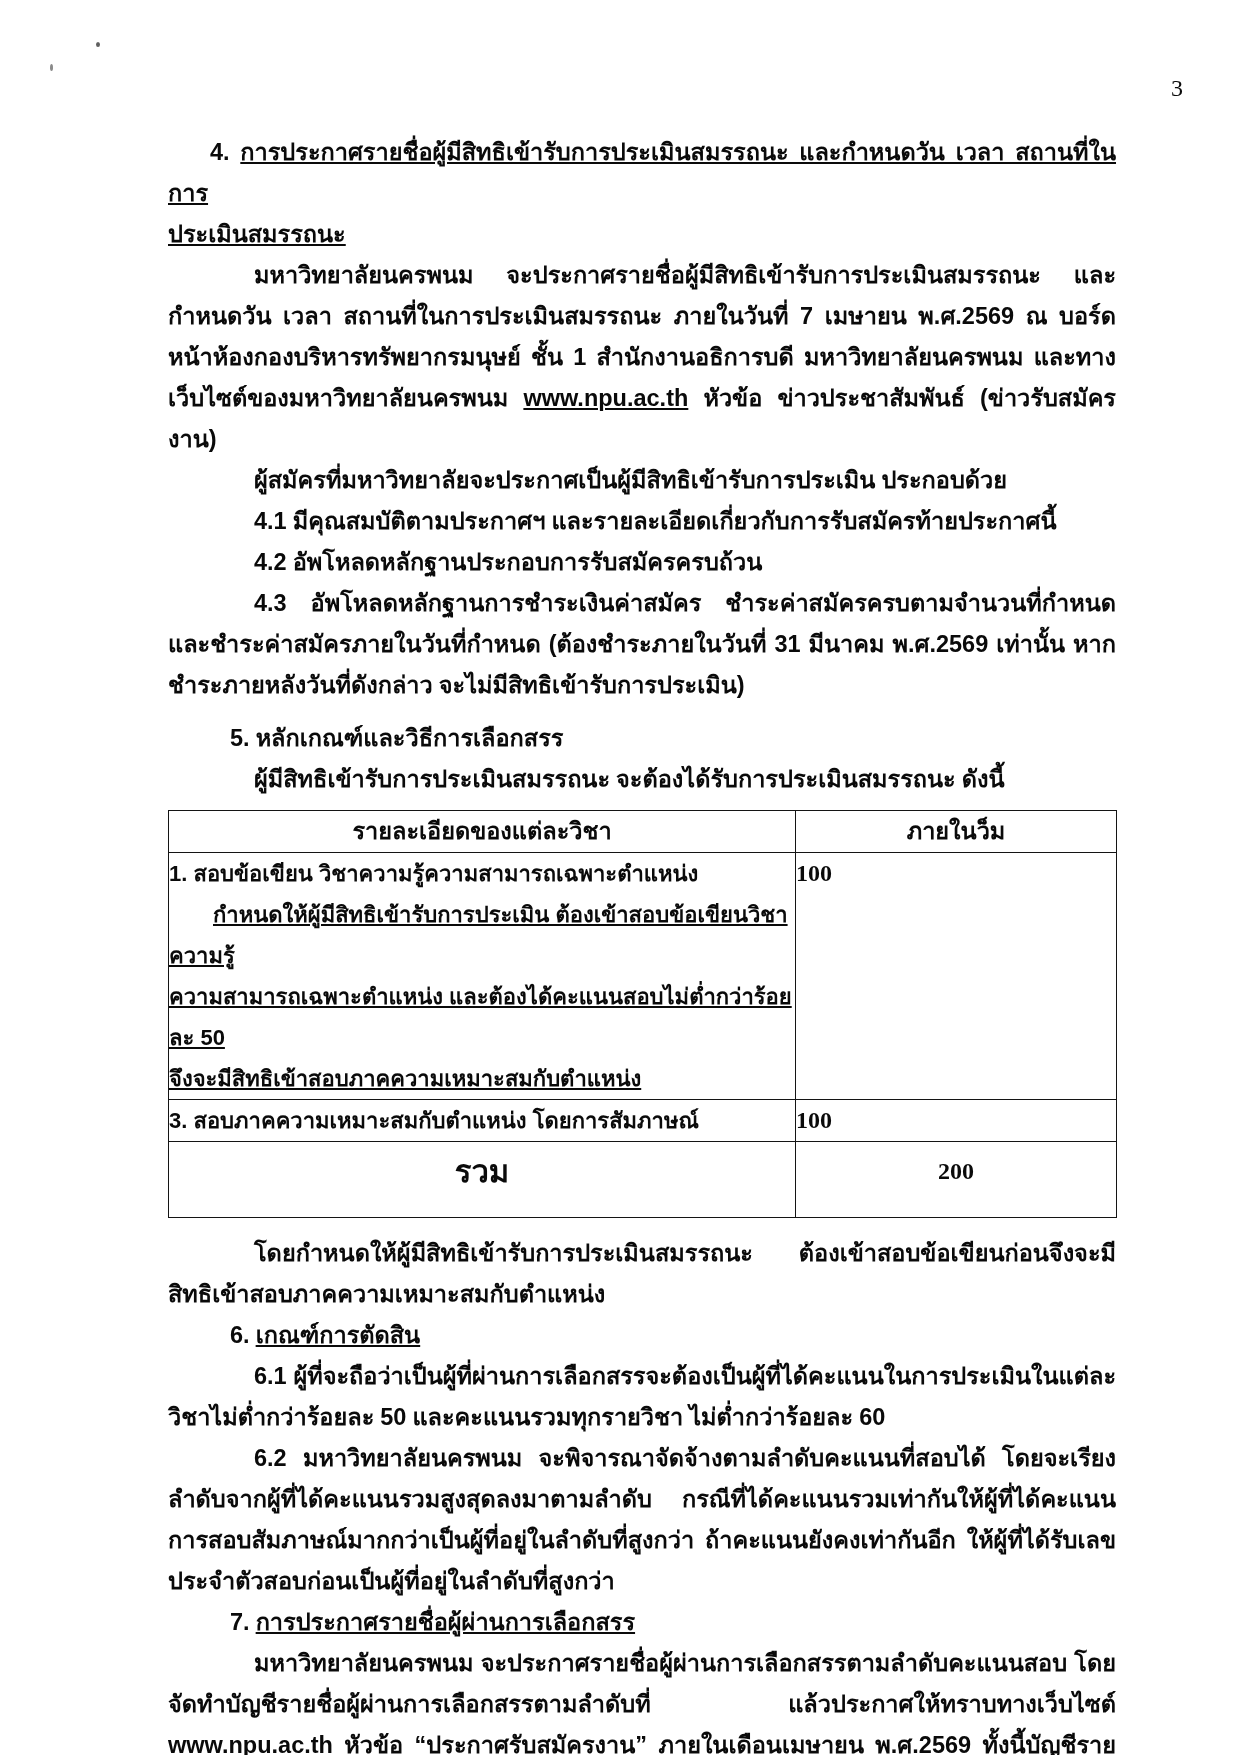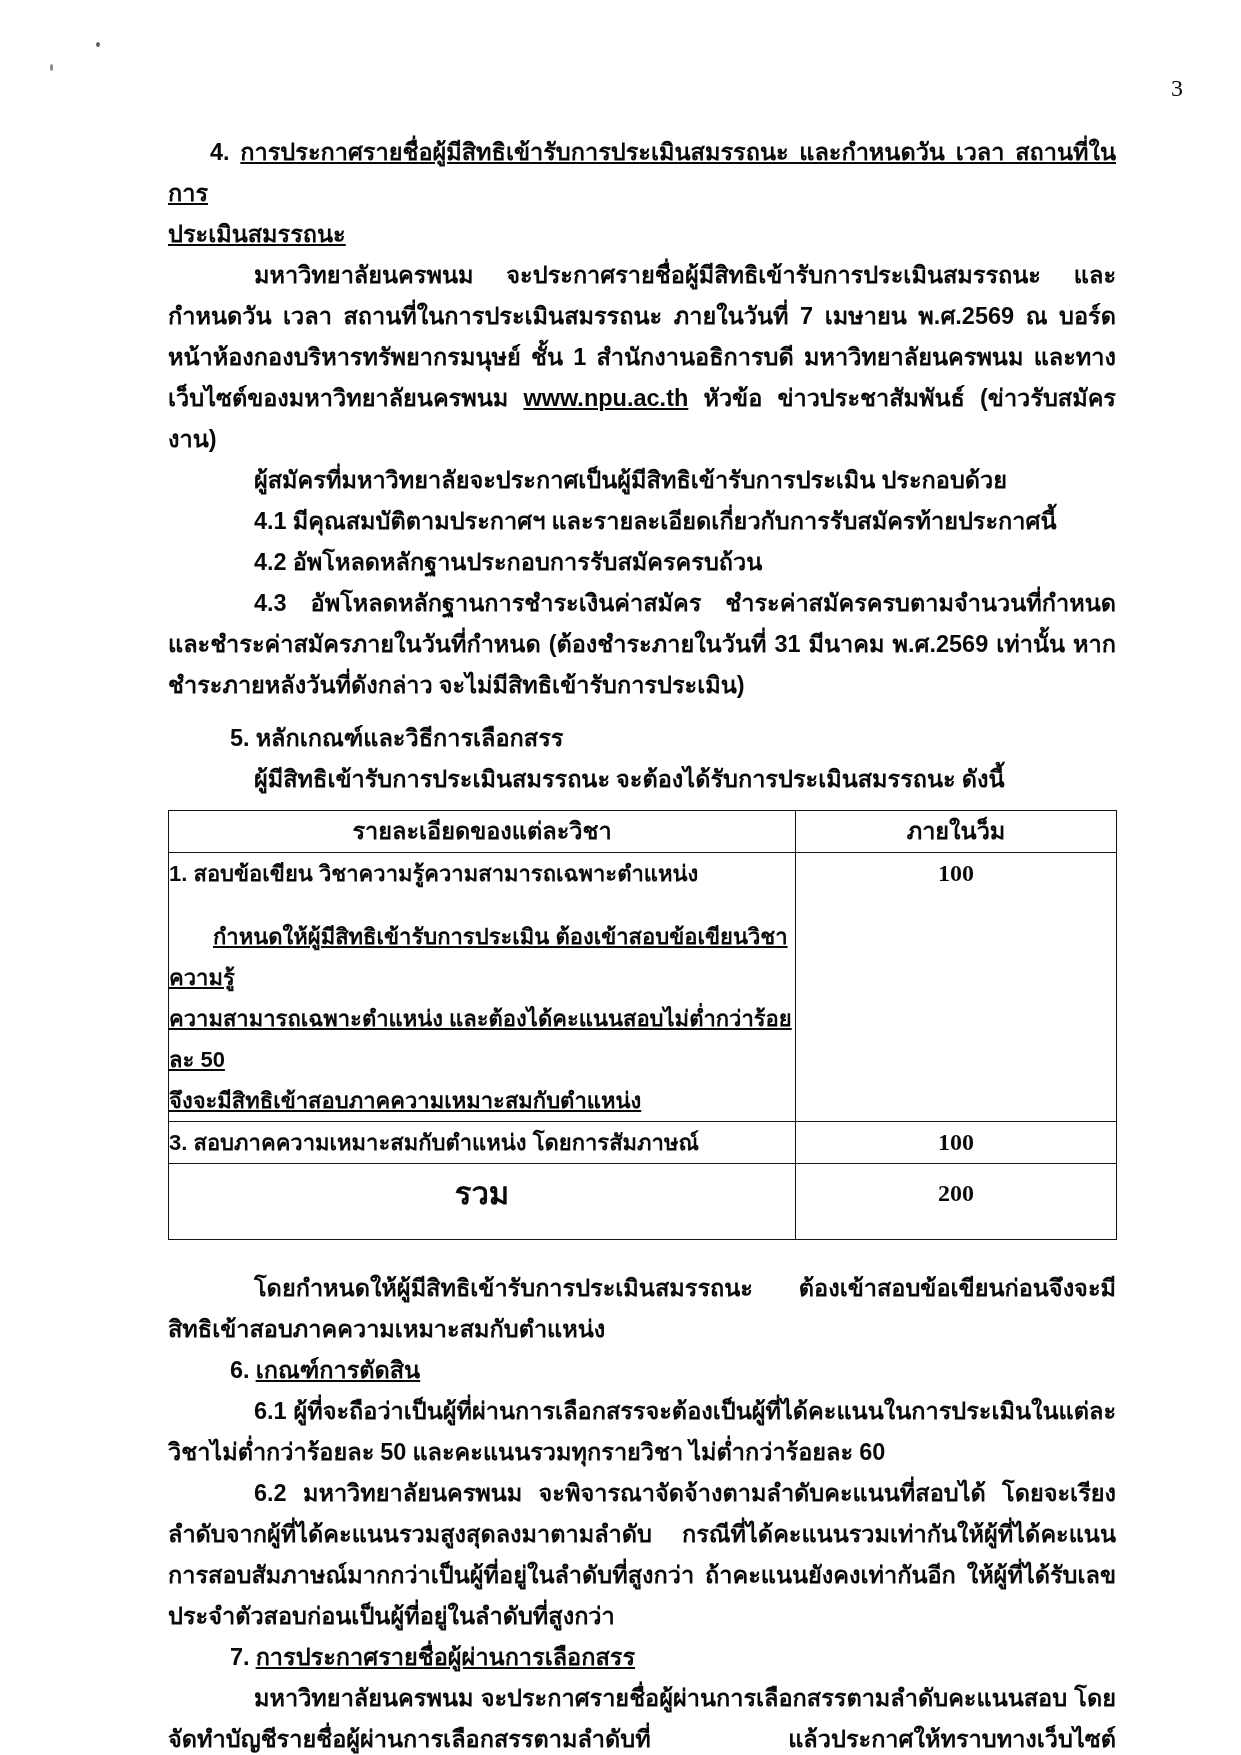--- a/index.html
+++ b/index.html
@@ -94,21 +94,20 @@
     font-weight: 600;
   }
 
   .td-detail {
     font-size: 22px;
     line-height: 41px;
     padding: 8px 10px 10px 12px;
     text-align: left;
   }
   .td-score {
-    text-align: center;
     font-size: 24px;
     line-height: 41px;
     padding: 8px 0 10px;
     font-family: "Liberation Serif", "DejaVu Serif", serif;
     font-weight: 400;
   }
   .td-score.total,
   .td-detail.total {
     font-family: "Liberation Sans", "DejaVu Sans", sans-serif;
     text-align: center;
@@ -118,26 +117,25 @@
     padding: 9px 0 25px;
   }
   .td-score.total {
     font-family: "Liberation Serif", "DejaVu Serif", serif;
     padding: 9px 0 11px;
   }
 
   .row-sub {
     display: block;
     text-indent: 44px;
-    margin-top: 22px;
   }
   .row-sub-cont { display: block; text-indent: 0; }
   .row1-pad { padding-bottom: 34px; }
 
-  .after-table { margin-top: 28px; }
+  .after-table { margin-top: 15px; }
 </style>
 </head>
 <body>
 
 <div class="page">
 
   <span class="speck speck-a"></span>
   <span class="speck speck-b"></span>
 
   <div class="page-number">3</div>

